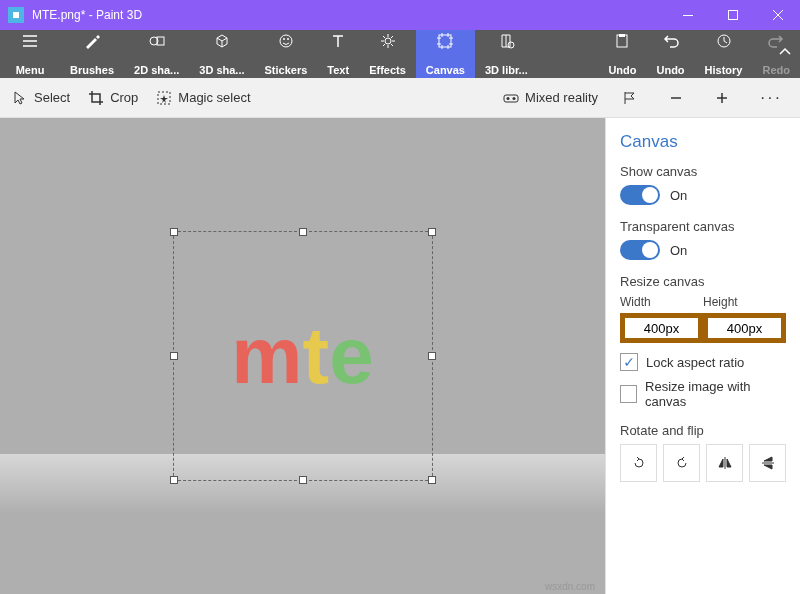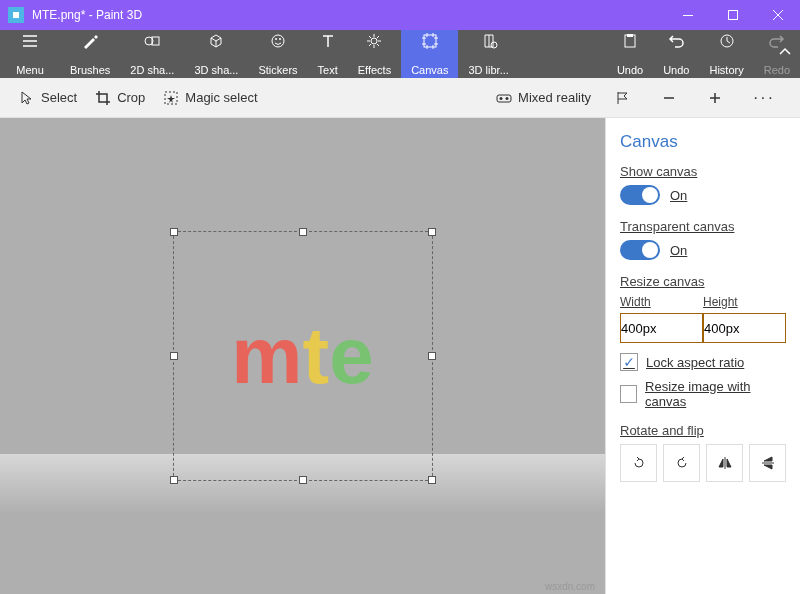--- a/index.html
+++ b/index.html
@@ -7,29 +7,29 @@
     
     
     .titlebar { height: 30px; background: #8b5cf6; display: flex; align-items: center; color: #fff; font-size: 12px; }
     .titlebar-icon { width: 16px; height: 16px; margin: 0 8px; }
     .titlebar-title { flex: 1; }
     .window-controls { display: flex; }
     .win-btn { width: 45px; height: 30px; display: flex; align-items: center; justify-content: center; cursor: pointer; color: #fff; }
     
     
     .ribbon { height: 48px; background: #5a5a5a; display: flex; align-items: center; color: #fff; position: relative; }
-    .ribbon-item { display: flex; flex-direction: column; align-items: center; justify-content: center; gap: 14px; height: 48px; padding: 0 10px; cursor: pointer; font-size: 11px; }
+    .ribbon-item { display: flex; flex-direction: column; align-items: center; justify-content: center; gap: 14px; height: 48px; padding: 0 10px; cursor: pointer; font-size: 11px; font-weight: bold; }
     .ribbon-item.menu { width: 60px; padding: 0; }
     .ribbon-item.active { background: #5b6fe8; }
     .ribbon-item svg { width: 18px; height: 18px; }
     .ribbon-spacer { flex: 1; }
     .chevron-collapse { position: absolute; right: 8px; top: 50%; transform: translateY(-50%); cursor: pointer; }
     
     
-    .toolbar { height: 40px; background: #f1f1f1; display: flex; align-items: center; padding: 0 19px; gap: 18px; border-bottom: 1px solid #e0e0e0; color: #333; font-size: 13px; }
+    .toolbar { height: 40px; background: #f1f1f1; display: flex; align-items: center; padding: 0 12px; gap: 18px; border-bottom: 1px solid #e0e0e0; color: #333; font-size: 13px; }
     .tool { display: flex; align-items: center; gap: 6px; cursor: pointer; }
     .tool svg { width: 16px; height: 16px; }
     .toolbar-spacer { flex: 1; }
     .tool-icon-only { width: 28px; height: 28px; display: flex; align-items: center; justify-content: center; cursor: pointer; }
     .more-dots { font-size: 16px; letter-spacing: 2px; cursor: pointer; padding: 0 6px; }
     
     
     .main { display: flex; height: calc(594px - 30px - 48px - 40px); }
     .canvas-area { flex: 1; background: #afafaf; position: relative; display: flex; align-items: center; justify-content: center; }
     .canvas-floor { position: absolute; bottom: 80px; left: 0; right: 0; height: 60px; background: linear-gradient(to bottom, rgba(255,255,255,0.5), rgba(255,255,255,0)); }
@@ -38,29 +38,29 @@
     .handle.tl { top: -4px; left: -4px; } .handle.tc { top: -4px; left: 50%; margin-left: -4px; }
     .handle.tr { top: -4px; right: -4px; } .handle.ml { top: 50%; left: -4px; margin-top: -4px; }
     .handle.mr { top: 50%; right: -4px; margin-top: -4px; } .handle.bl { bottom: -4px; left: -4px; }
     .handle.bc { bottom: -4px; left: 50%; margin-left: -4px; } .handle.br { bottom: -4px; right: -4px; }
     .mte-text { font-size: 80px; font-weight: 700; font-family: Arial, sans-serif; display: flex; }
     .m-letter { color: #e6645a; } .t-letter { color: #e6c94d; } .e-letter { color: #78c272; }
     
     
     .panel { width: 195px; background: #fff; border-left: 1px solid #e0e0e0; padding: 14px; overflow-y: auto; font-size: 13px; color: #333; }
     .panel-title { color: #3b78c9; font-size: 17px; margin-bottom: 12px; }
-    .panel-section { margin-bottom: 14px; text-decoration: underline; }
+    .panel-section { margin-bottom: 14px; }
     .panel-label { font-size: 13px; margin-bottom: 6px; color: #444; }
     .toggle-row { display: flex; align-items: center; gap: 10px; }
     .toggle { width: 40px; height: 20px; background: #3b78c9; border-radius: 10px; position: relative; cursor: pointer; }
     .toggle::after { content: ''; position: absolute; right: 2px; top: 2px; width: 16px; height: 16px; background: #fff; border-radius: 50%; }
     .dim-row { display: flex; gap: 0; margin-bottom: 10px; }
     .dim-col { flex: 1; }
     .dim-label { font-size: 12px; color: #444; margin-bottom: 4px; }
-    .dim-input { width: 100%; height: 30px; border: 1px solid #a16207; text-align: left; font-size: 13px; }
+    .dim-input { width: 100%; height: 30px; border: 5px solid #a16207; text-align: center; font-size: 13px; }
     .check-row { display: flex; align-items: center; gap: 8px; margin-bottom: 8px; font-size: 13px; }
     .checkbox { width: 18px; height: 18px; border: 1px solid #999; display: flex; align-items: center; justify-content: center; cursor: pointer; color: #3b78c9; font-size: 14px; }
     .dropdown { width: 100%; height: 34px; border: 1px solid #ddd; display: flex; align-items: center; justify-content: center; margin-top: 10px; cursor: pointer; position: relative; }
     .dropdown-chev { position: absolute; right: 10px; font-size: 10px; color: #666; }
     .rotate-row { display: flex; gap: 6px; }
     .rotate-btn { flex: 1; height: 38px; border: 1px solid #ddd; display: flex; align-items: center; justify-content: center; cursor: pointer; }
     .rotate-btn svg { width: 16px; height: 16px; }
     .watermark { position: absolute; bottom: 2px; right: 205px; font-size: 10px; color: #999; }
   </style>
 </head>

